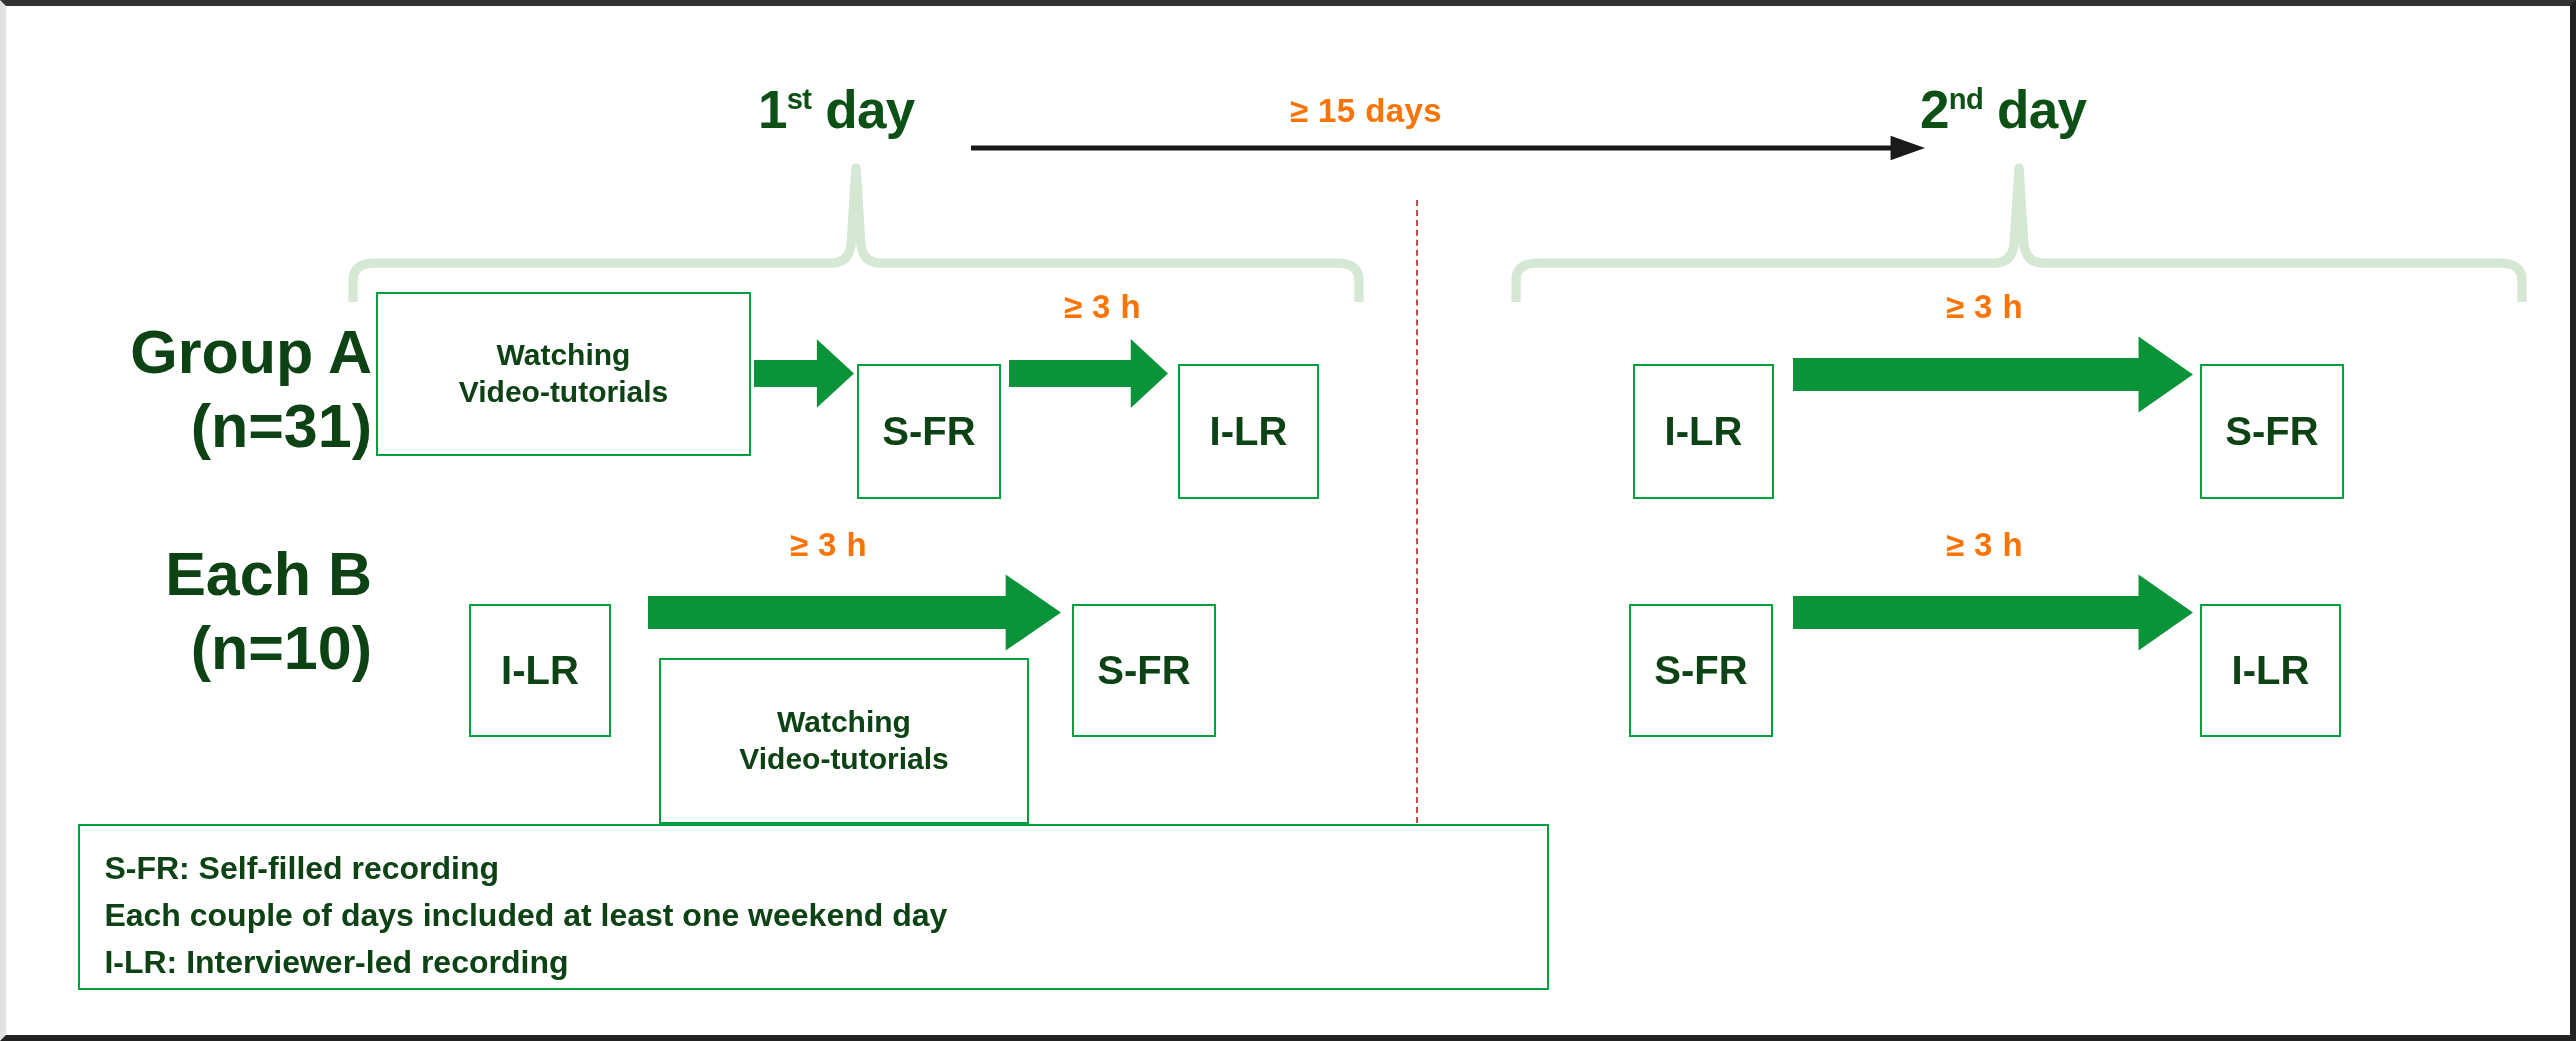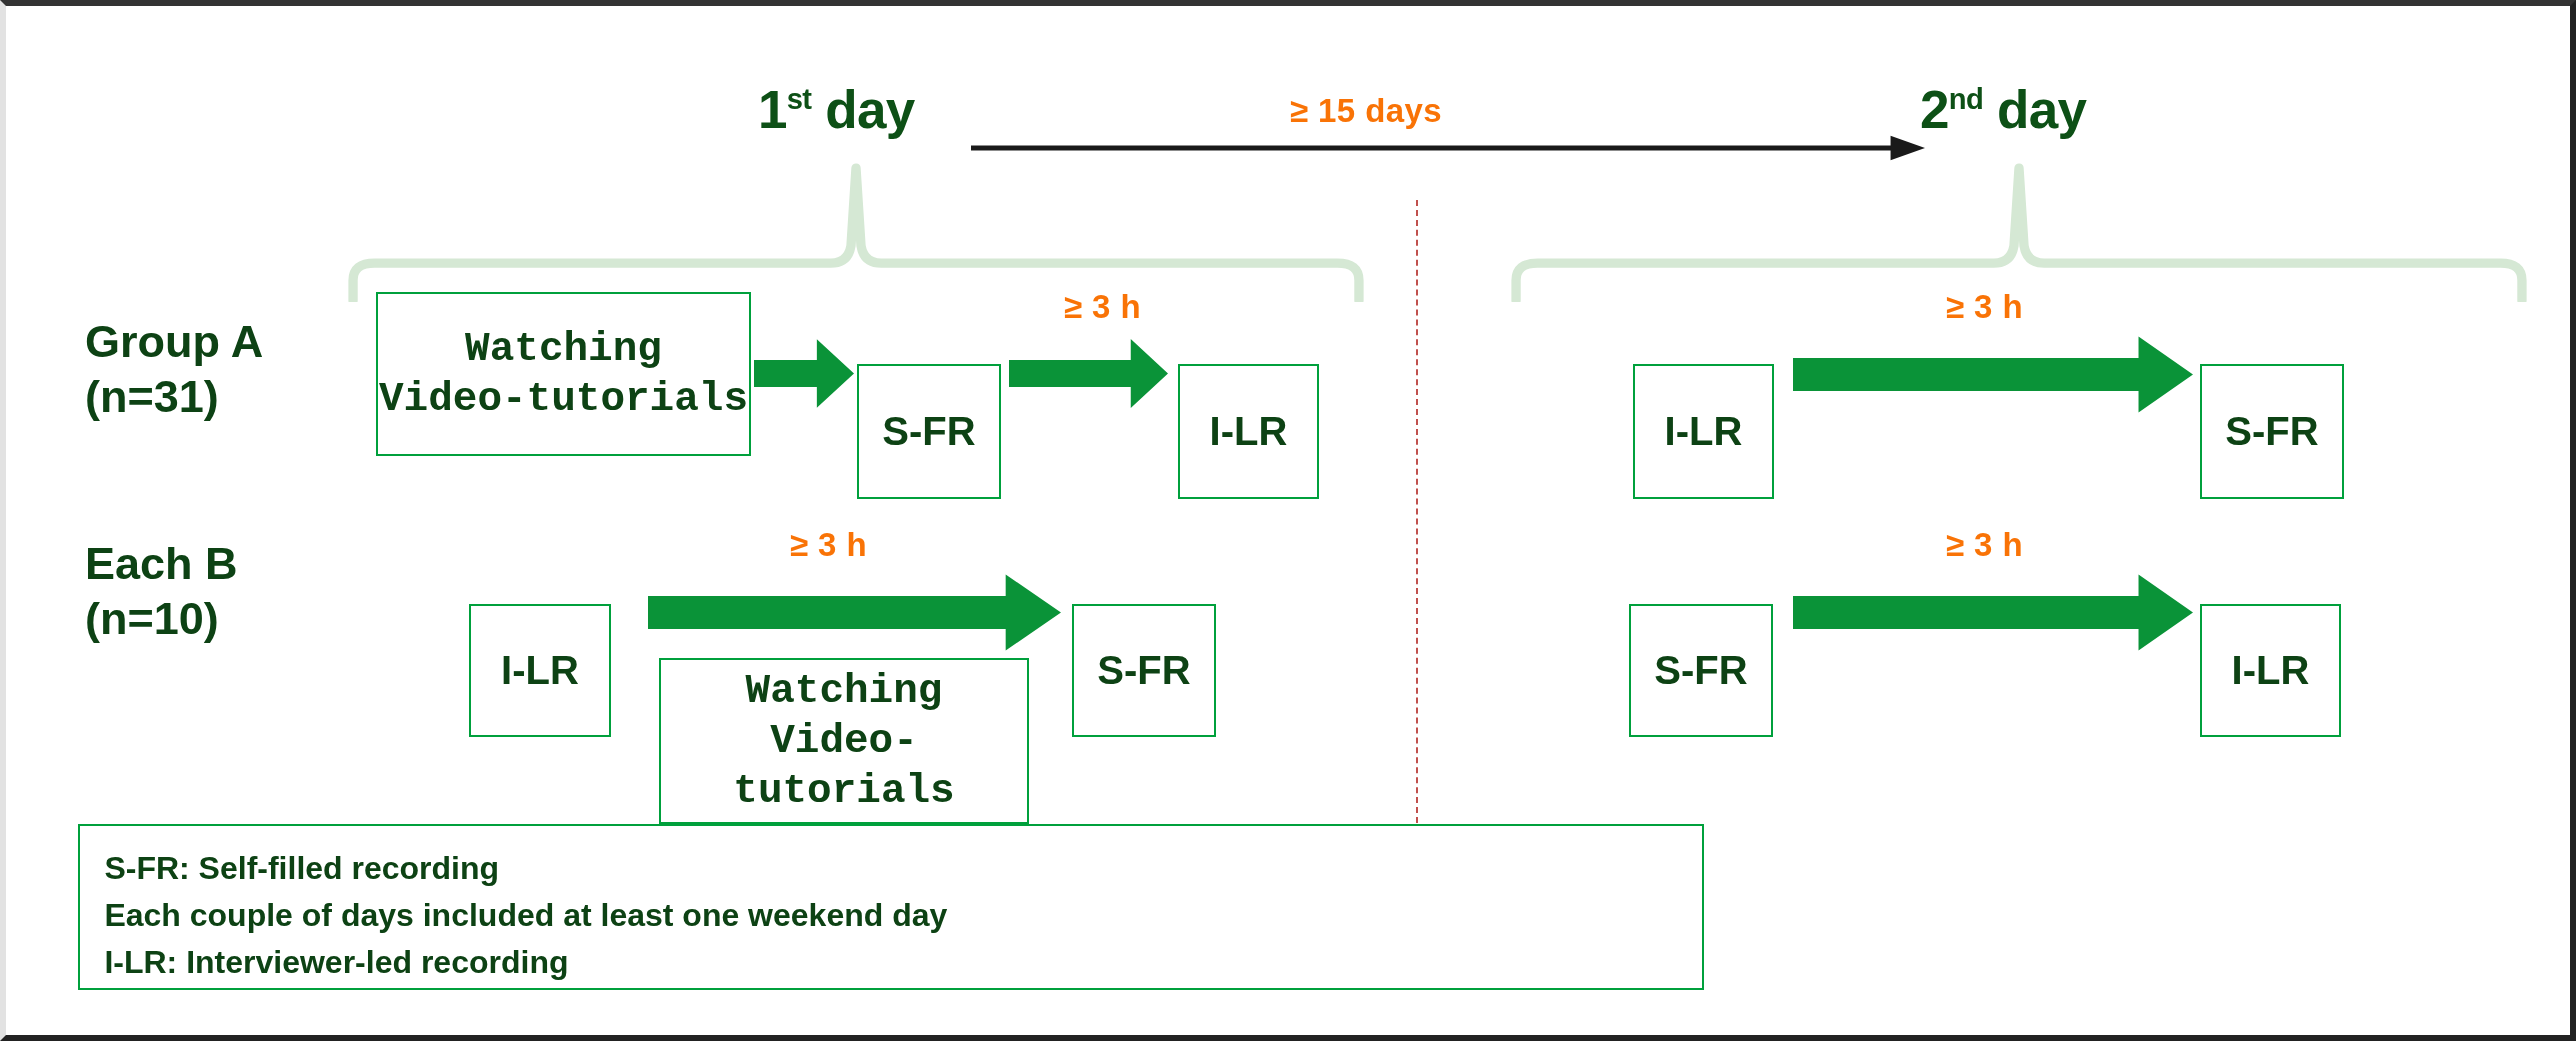--- a/index.html
+++ b/index.html
@@ -34,23 +34,23 @@
     line-height: 1;
   }
   .day-label sup {
     font-size: 0.55em;
     vertical-align: super;
     line-height: 0;
   }
   .group-label {
     color: #0d4214;
     font-weight: bold;
-    font-size: 45px;
+    font-size: 61px;
     line-height: 1.22;
-    text-align: left;
+    text-align: right;
     white-space: nowrap;
   }
   .orange-label {
     color: #f97306;
     font-weight: bold;
     font-size: 33px;
     white-space: nowrap;
     line-height: 1;
     letter-spacing: 0.4px;
   }
@@ -62,21 +62,21 @@
     background: #ffffff;
     color: #0d4214;
     font-weight: bold;
     display: flex;
     align-items: center;
     justify-content: center;
     text-align: center;
     line-height: 1.22;
   }
   .gbox.small { font-size: 40px; margin-top: 47px; }
-  .gbox.wide  { font-size: 41px; font-family: Liberation Mono, monospace; }
+  .gbox.wide  { font-size: 30px; }
 
   .legend-box {
     box-sizing: border-box;
     border: 2.9px solid #00a03c;
     background: #ffffff;
     padding: 18.7px 24.4px 16px 24.4px;
   }
   .legend-line {
     color: #0d4214;
     font-weight: bold;
@@ -214,20 +214,20 @@
   <div class="arrow" style="left:1787px; top:567px; width:400px; height:79px;">
     <svg width="400" height="79" viewBox="0 0 558 110">
       <polygon points="0,32 482,32 482,2 558,55 482,108 482,78 0,78" fill="#0a9338"></polygon>
     </svg>
   </div>
 
   <div class="abs gbox small" style="left:2194px; top:551px; width:141px; height:133px;">
     <span>I-LR</span>
   </div>
 
-  <div class="abs legend-box" style="left:72px; top:818px; width:1626px; height:166px;">
+  <div class="abs legend-box" style="left:72px; top:818px; width:1471px; height:166px;">
     <div class="legend-line">S-FR: Self-filled recording</div>
     <div class="legend-line">Each couple of days included at least one weekend day</div>
     <div class="legend-line">I-LR: Interviewer-led recording</div>
   </div>
 
 </div>
 
 
 </body></html>

